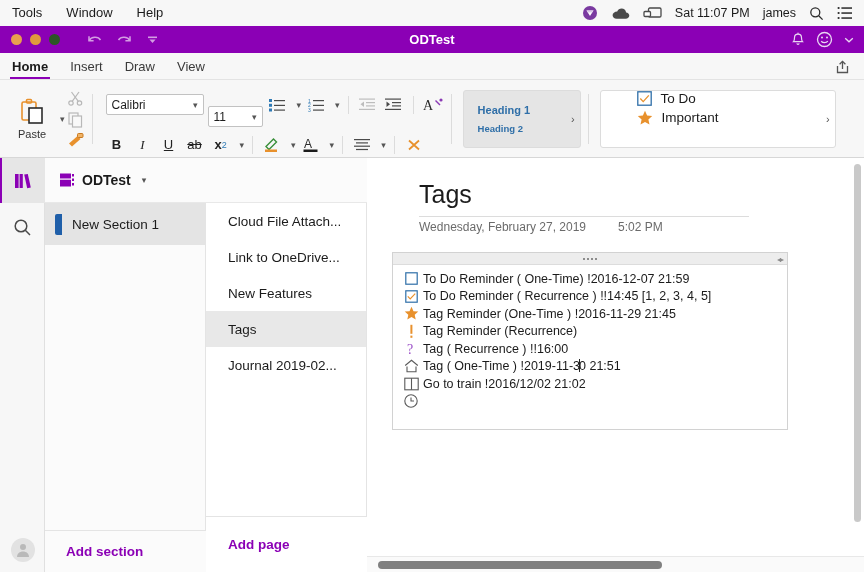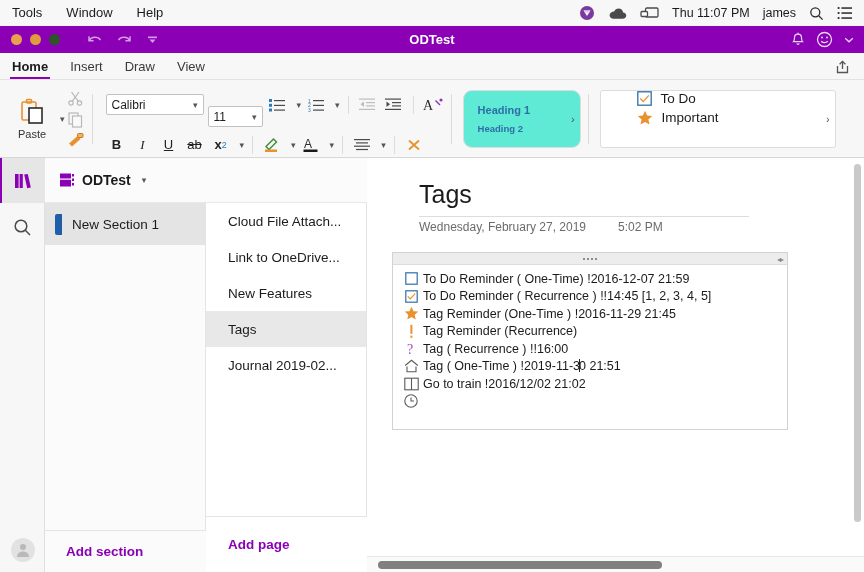--- a/index.html
+++ b/index.html
@@ -83,22 +83,22 @@
   }
   .selbox.fontname { width: 98px; }
   .selbox.fontsize { width: 55px; margin-top: 24px; }
   .chev { font-size: 9px; color: #555; margin-left: 4px; }
   .tbtn { width: 22px; height: 21px; display: flex; align-items: center;
           justify-content: center; font-size: 13px; color: #222; }
   .dis { opacity: .33; }
 
   
   .gallery {
-    width: 118px; height: 58px; background: #5eead4; border: 1px solid #dcdcdc;
-    border-radius: 9px; display: flex; align-items: center;
+    width: 118px; height: 58px; background: #e5e5e5; border: 1px solid #dcdcdc;
+    border-radius: 3px; display: flex; align-items: center;
     position: relative; margin-left: 4px;
   }
   .gallery .inner { padding-left: 14px; display: flex; flex-direction: column; gap: 7px; }
   .h1s { font-size: 11px; color: #2f6fa8; font-weight: bold; }
   .h2s { font-size: 9.5px; color: #2f6fa8; font-weight: bold; }
   .garrow { position: absolute; right: 5px; top: 50%; transform: translateY(-50%);
             font-size: 11px; color: #555; }
 
   
   .taggal {
@@ -256,21 +256,21 @@
         <svg width="19" height="14" viewBox="0 0 19 14">
             <path d="M5.6 12.8h9.1c2 0 3.6-1.4 3.6-3.2 0-1.7-1.4-3-3.2-3.1C14.8 4.2 12.9 2.6 10.6 2.6c-2 0-3.7 1.2-4.4 2.9C3.6 5.6 1.6 7.2 1.6 9.3c0 1.9 1.7 3.5 4 3.5z" fill="#4a4a4a"></path>
           </svg>
       </span>
       <span class="ic">
         <svg width="19" height="15" viewBox="0 0 19 15">
             <rect x="5.5" y="2" width="12.5" height="9" rx="1.3" fill="none" stroke="#4a4a4a" stroke-width="1.3"></rect>
             <rect x="1" y="5.5" width="6.5" height="5" rx="1" fill="#fff" stroke="#4a4a4a" stroke-width="1.3"></rect>
           </svg>
       </span>
-      <span class="txt">Thu 11:07 PM</span>
+      <span class="txt">Sat 11:07 PM</span>
       <span class="txt">james</span>
       <span class="ic">
         <svg width="15" height="15" viewBox="0 0 15 15">
             <circle cx="6.3" cy="6.3" r="4.5" fill="none" stroke="#2a2a2a" stroke-width="1.3"></circle>
             <line x1="9.7" y1="9.7" x2="13.6" y2="13.6" stroke="#2a2a2a" stroke-width="1.3"></line>
           </svg>
       </span>
       <span class="ic">
         <svg width="16" height="14" viewBox="0 0 16 14">
             <g fill="#2a2a2a">

